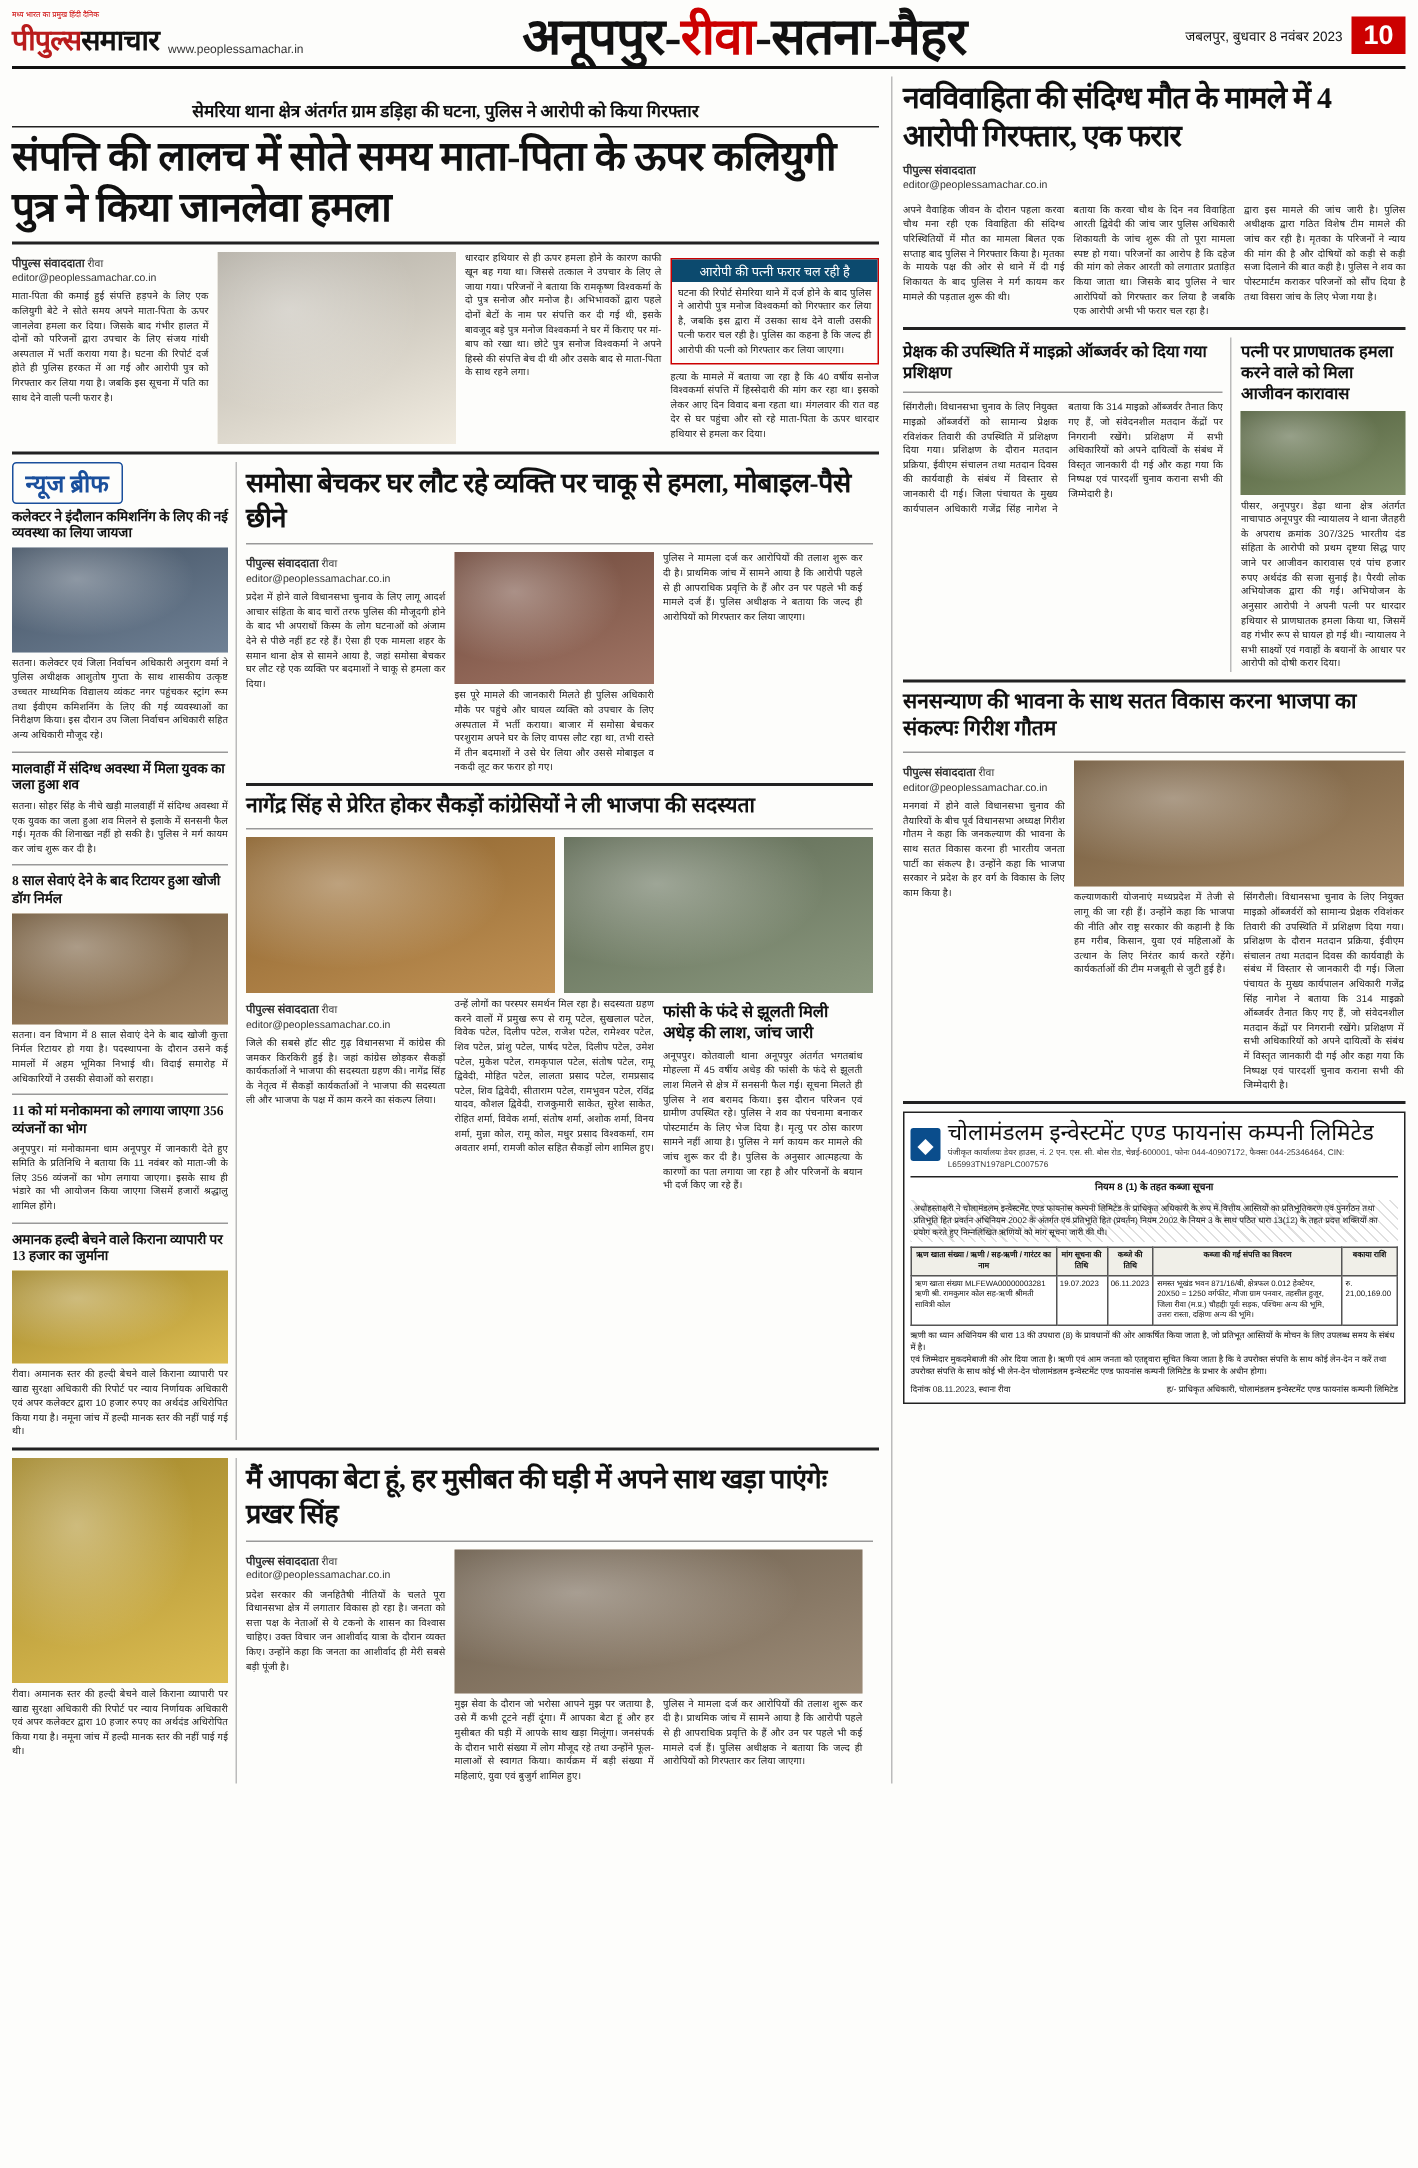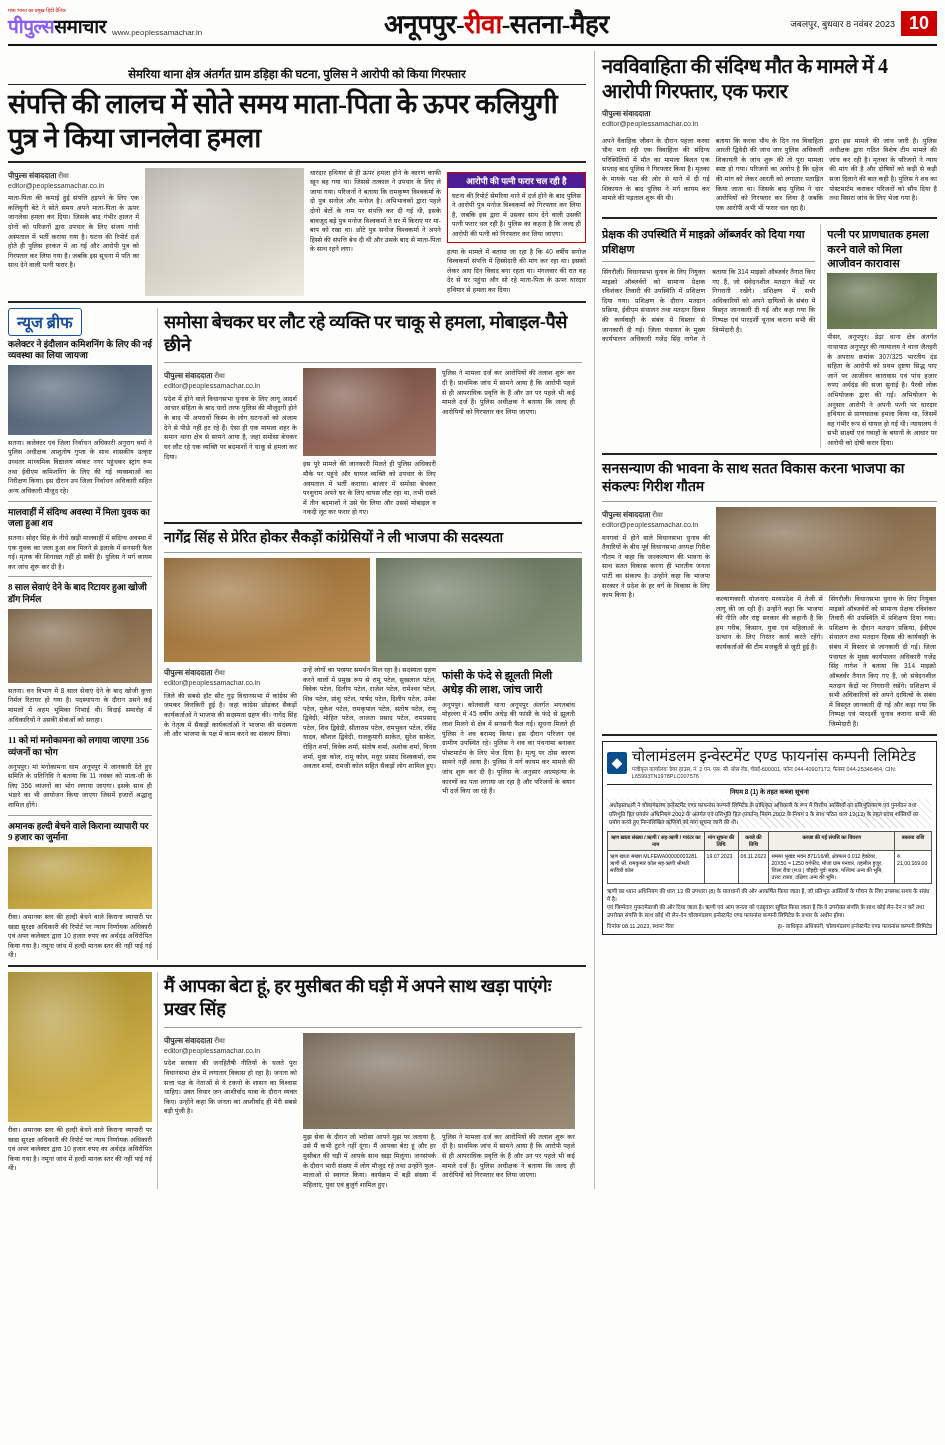--- a/index.html
+++ b/index.html
@@ -23,28 +23,28 @@
     display: flex; align-items: center; justify-content: space-between;
     border-bottom: 2px solid #111;
     padding-bottom: 4px;
     height: 40px;
   }
   .logo-wrap { display:flex; align-items:flex-end; gap:6px; }
   .logo-main {
     font-weight: bold; font-size: 19px; letter-spacing: -0.5px;
     font-family: "Liberation Serif", serif;
   }
-  .logo-red { color:#8b5cf6; }
+  .logo-red { color:#b91c1c; }
   .logo-url { font-size: 8px; color:#333; margin-bottom:2px; }
   .logo-tag {
     font-size: 5px; color:#c00; display:block; line-height:1;
   }
   .center-title {
     font-family: "Liberation Serif", serif;
-    font-size: 26px; font-weight: bold;
+    font-size: 34px; font-weight: bold;
     letter-spacing: -0.5px;
   }
   .center-title .red { color:#c00; }
   .right-date { display:flex; align-items:center; gap:6px; }
   .date-txt { font-size: 9px; }
   .page-no {
     background:#c00; color:#fff; font-weight:bold; font-size:18px;
     padding: 2px 8px;
   }
 
@@ -92,21 +92,21 @@
   .ph-illus { background:#efe9dc; }
   .ph-saff  { background:#b8823c; }
   .ph-hall  { background:#8e7b64; }
 
   .flexrow { display:flex; gap:6px; }
 
   .box-red {
     border:1px solid #c00; padding:3px 4px; margin:4px 0;
   }
   .box-red .bh {
-    background:#4c1d95; color:#fff; font-size:8.5px; font-weight:bold;
+    background:#0c4a6e; color:#fff; font-size:8.5px; font-weight:normal;
     text-align:center; padding:2px; margin:-3px -4px 3px;
   }
 
   .brief-badge {
     display:inline-block; border:1px solid #1a4f9c; color:#1a4f9c;
     font-weight:bold; font-size:16px; padding:2px 8px; border-radius:3px;
     font-family:"Liberation Serif", serif;
   }
   h2.head-2 {
     font-family:"Liberation Serif", serif;
@@ -227,21 +227,21 @@
           <div class="hr-thin"></div>
           <h3 class="head-5">8 साल सेवाएं देने के बाद रिटायर हुआ खोजी डॉग निर्मल</h3>
           <div class="photo ph-warm" style="height:74px"></div>
           <div class="body-text" style="margin-top:3px">सतना। वन विभाग में 8 साल सेवाएं देने के बाद खोजी कुत्ता निर्मल रिटायर हो गया है। पदस्थापना के दौरान उसने कई मामलों में अहम भूमिका निभाई थी। विदाई समारोह में अधिकारियों ने उसकी सेवाओं को सराहा।</div>
 
           <div class="hr-thin"></div>
           <h3 class="head-5">11 को मां मनोकामना को लगाया जाएगा 356 व्यंजनों का भोग</h3>
           <div class="body-text">अनूपपुर। मां मनोकामना धाम अनूपपुर में जानकारी देते हुए समिति के प्रतिनिधि ने बताया कि 11 नवंबर को माता-जी के लिए 356 व्यंजनों का भोग लगाया जाएगा। इसके साथ ही भंडारे का भी आयोजन किया जाएगा जिसमें हजारों श्रद्धालु शामिल होंगे।</div>
 
           <div class="hr-thin"></div>
-          <h3 class="head-5">अमानक हल्दी बेचने वाले किराना व्यापारी पर 9 हजार का जुर्माना</h3>
+          <h3 class="head-5">अमानक हल्दी बेचने वाले किराना व्यापारी पर 13 हजार का जुर्माना</h3>
           <div class="photo ph-yellow" style="height:62px"></div>
           <div class="body-text" style="margin-top:3px">रीवा। अमानक स्तर की हल्दी बेचने वाले किराना व्यापारी पर खाद्य सुरक्षा अधिकारी की रिपोर्ट पर न्याय निर्णायक अधिकारी एवं अपर कलेक्टर द्वारा 10 हजार रुपए का अर्थदंड अधिरोपित किया गया है। नमूना जांच में हल्दी मानक स्तर की नहीं पाई गई थी।</div>
         </div>
 
         <div style="width:418px">
           <h2 class="head-2">समोसा बेचकर घर लौट रहे व्यक्ति पर चाकू से हमला, मोबाइल-पैसे छीने</h2>
           <div class="hr-thin"></div>
           <div class="flexrow">
             <div style="width:133px">
               <div class="byline">

